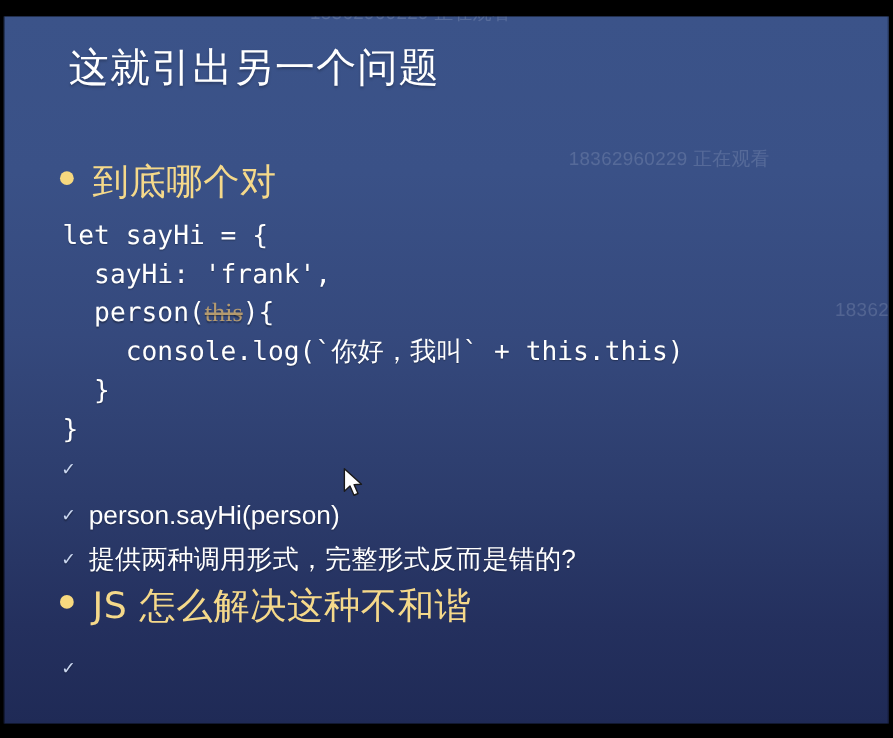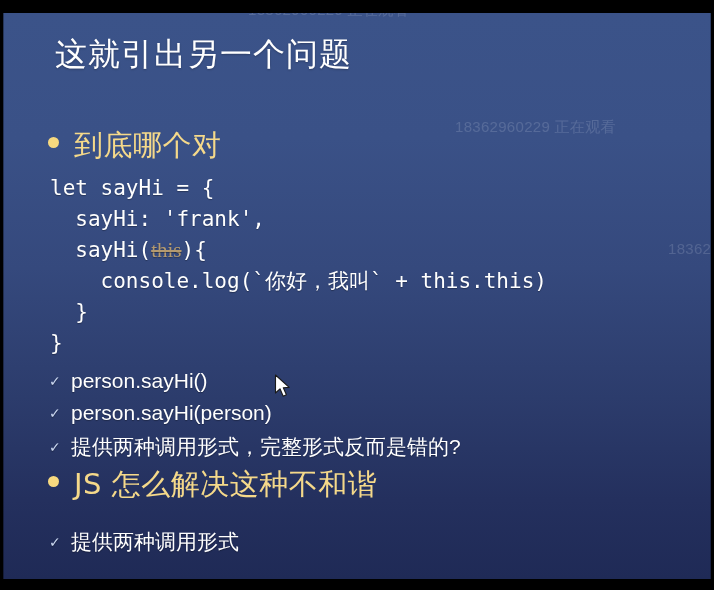--- a/index.html
+++ b/index.html
@@ -186,48 +186,46 @@
 
       <div class="slide-title">这就引出另一个问题</div>
 
       <div class="bullet-gold bg-1">
         <span class="dot"></span>
         <span>到底哪个对</span>
       </div>
 
       <div class="code"><span>let sayHi = {</span>
 <span>  sayHi: 'frank',</span>
-<span>  sayHi(</span><span class="strike">this</span><span>){</span>
+<span>  person(</span><span class="strike">this</span><span>){</span>
 <span>    console.log(`你好，我叫` + this.this)</span>
 <span>  }</span>
 <span>}</span></div>
 
       <div class="check-item ci-1">
         <span class="tick">✓</span>
-        <span>person.sayHi()</span>
       </div>
 
       <div class="check-item ci-2">
         <span class="tick">✓</span>
         <span>person.sayHi(person)</span>
       </div>
 
       <div class="check-item ci-3">
         <span class="tick">✓</span>
         <span>提供两种调用形式，完整形式反而是错的?</span>
       </div>
 
       <div class="bullet-gold bg-2">
         <span class="dot"></span>
         <span>JS 怎么解决这种不和谐</span>
       </div>
 
       <div class="check-item ci-4">
         <span class="tick">✓</span>
-        <span>提供两种调用形式</span>
       </div>
 
     </div>
   </div>
 
   <svg id="cursor" width="18" height="26" viewBox="0 0 18 26" style="left: 274px; top: 374px;">
     <path d="M1.5 1 L1.5 19 L6 14.8 L9.2 22.2 L12.4 20.8 L9.3 13.7 L15.2 13.4 Z" fill="#ffffff" stroke="#1a1a1a" stroke-width="1.1" stroke-linejoin="round"></path>
   </svg>
 
 </div>

